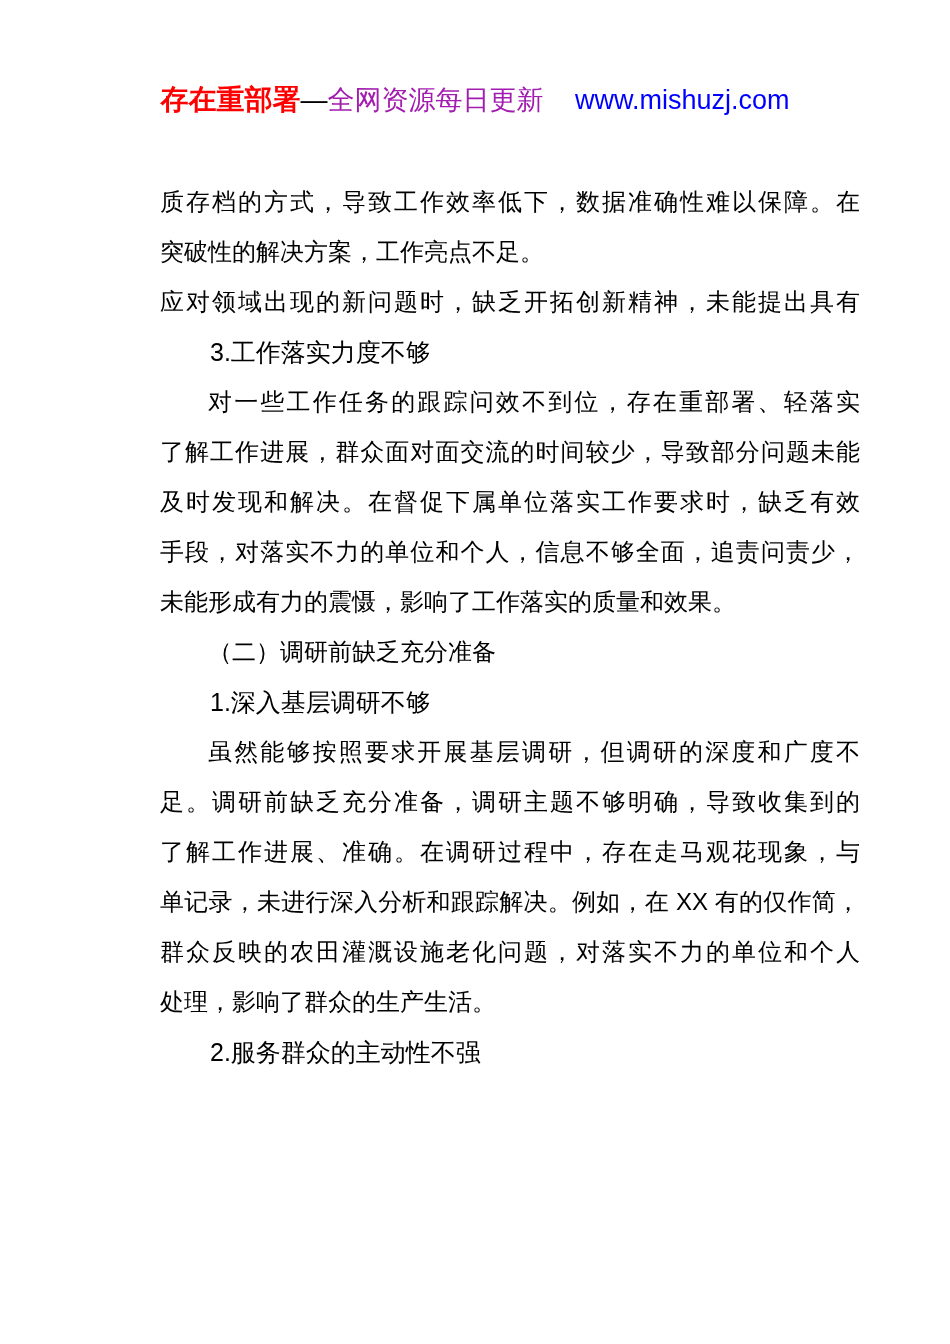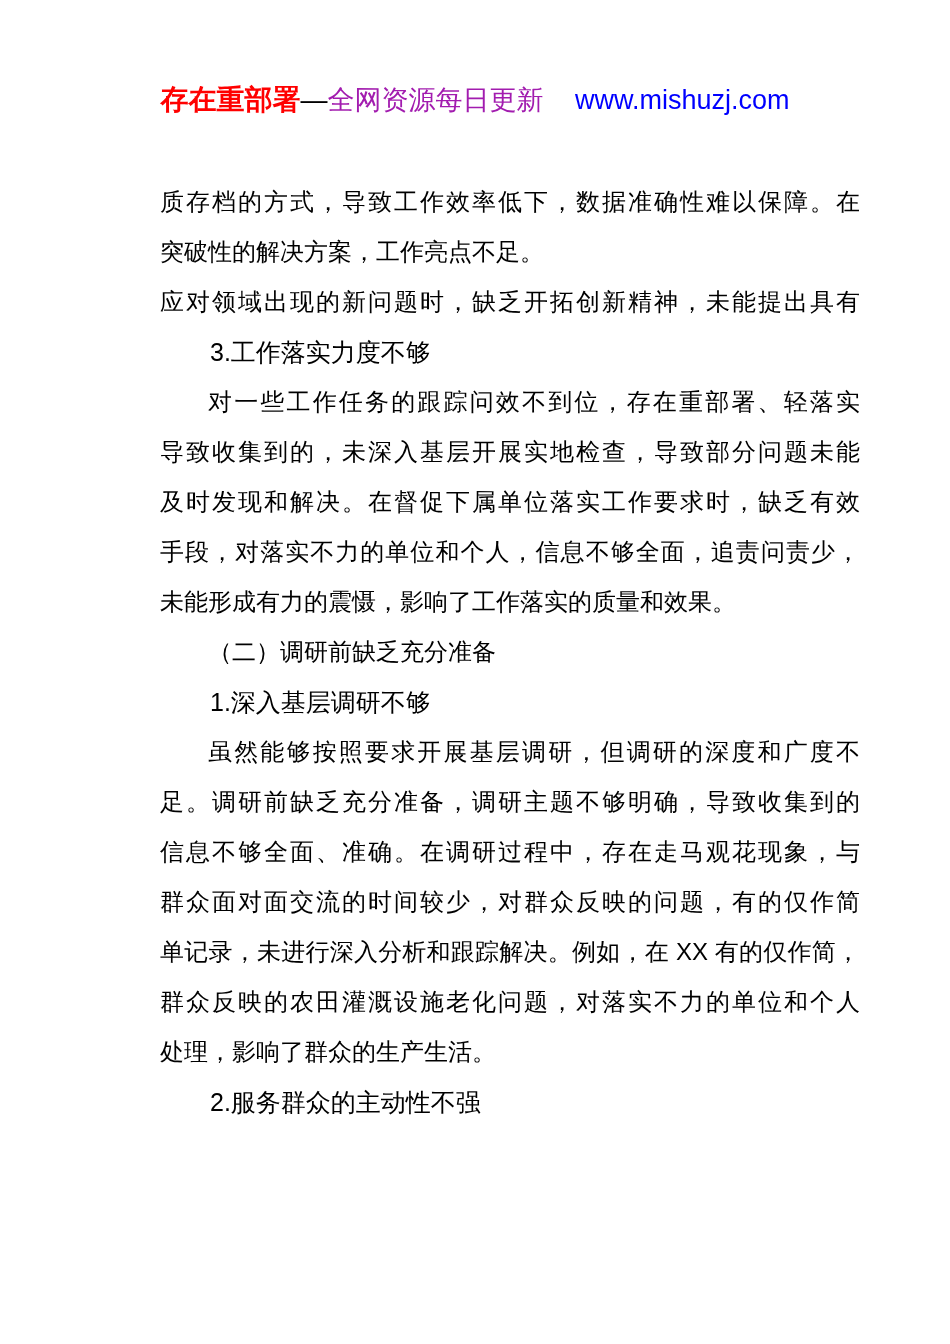--- a/index.html
+++ b/index.html
@@ -75,29 +75,28 @@
 <div class="page">
 
   <div class="header"><span class="brand" style="color: rgb(255, 0, 0);">存在重部署</span><span class="sep">—</span><span class="tagline" style="color: #a21caf;">全网资源每日更新</span><span> </span><span class="url" style="color: rgb(0, 0, 255); margin-left: 24px;">www.mishuzj.com</span></div>
 
   <div class="doc">
     <div class="line full">质存档的方式，导致工作效率低下，数据准确性难以保障。在</div>
     <div class="line">突破性的解决方案，工作亮点不足。</div>
     <div class="line full">应对领域出现的新问题时，缺乏开拓创新精神，未能提出具有</div>
     <div class="line heading indent">3.工作落实力度不够</div>
     <div class="line full indent">对一些工作任务的跟踪问效不到位，存在重部署、轻落实</div>
-    <div class="line full">导致收集到的，未深入基层开展实地检查，导致部分问题未能</div>
+    <div class="line full">了解工作进展，群众面对面交流的时间较少，导致部分问题未能</div>
     <div class="line full">及时发现和解决。在督促下属单位落实工作要求时，缺乏有效</div>
     <div class="line full">手段，对落实不力的单位和个人，信息不够全面，追责问责少，</div>
     <div class="line">未能形成有力的震慑，影响了工作落实的质量和效果。</div>
     <div class="line indent">（二）调研前缺乏充分准备</div>
     <div class="line heading indent">1.深入基层调研不够</div>
     <div class="line full indent">虽然能够按照要求开展基层调研，但调研的深度和广度不</div>
     <div class="line full">足。调研前缺乏充分准备，调研主题不够明确，导致收集到的</div>
-    <div class="line full">信息不够全面、准确。在调研过程中，存在走马观花现象，与</div>
-    <div class="line full">群众面对面交流的时间较少，对群众反映的问题，有的仅作简</div>
+    <div class="line full">了解工作进展、准确。在调研过程中，存在走马观花现象，与</div>
     <div class="line full">单记录，未进行深入分析和跟踪解决。例如，在 XX 有的仅作简，</div>
     <div class="line full">群众反映的农田灌溉设施老化问题，对落实不力的单位和个人</div>
     <div class="line">处理，影响了群众的生产生活。</div>
     <div class="line heading indent">2.服务群众的主动性不强</div>
   </div>
 
 </div>
 
 </body></html>

